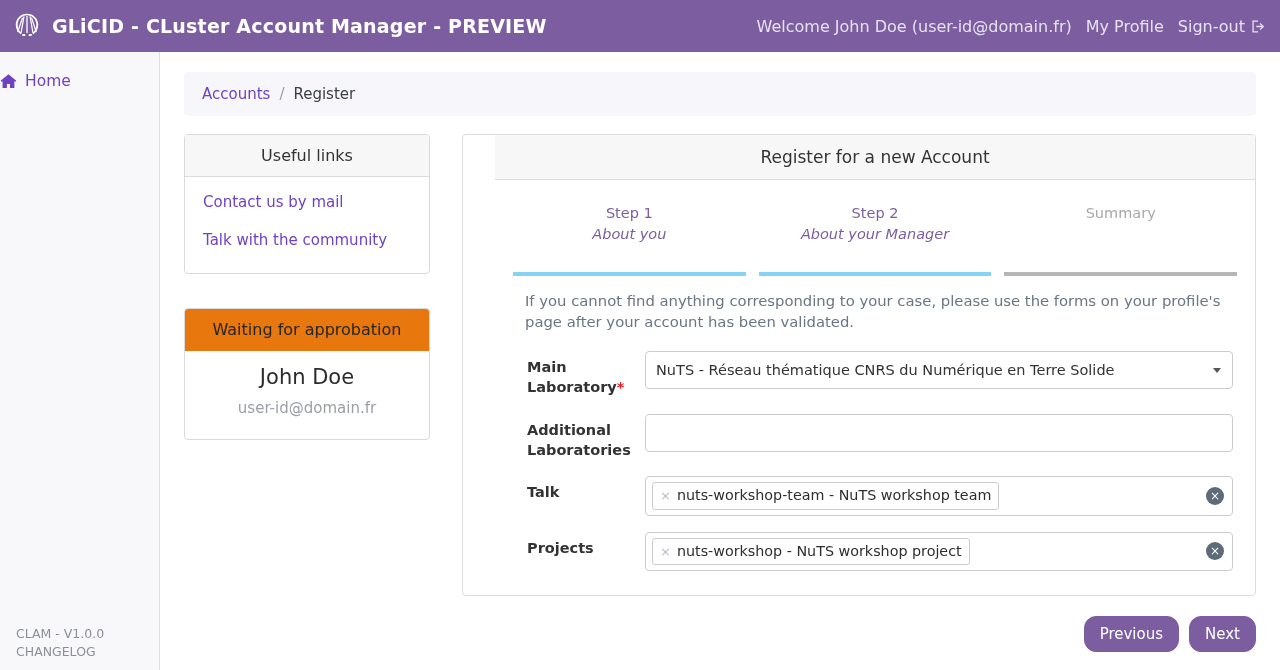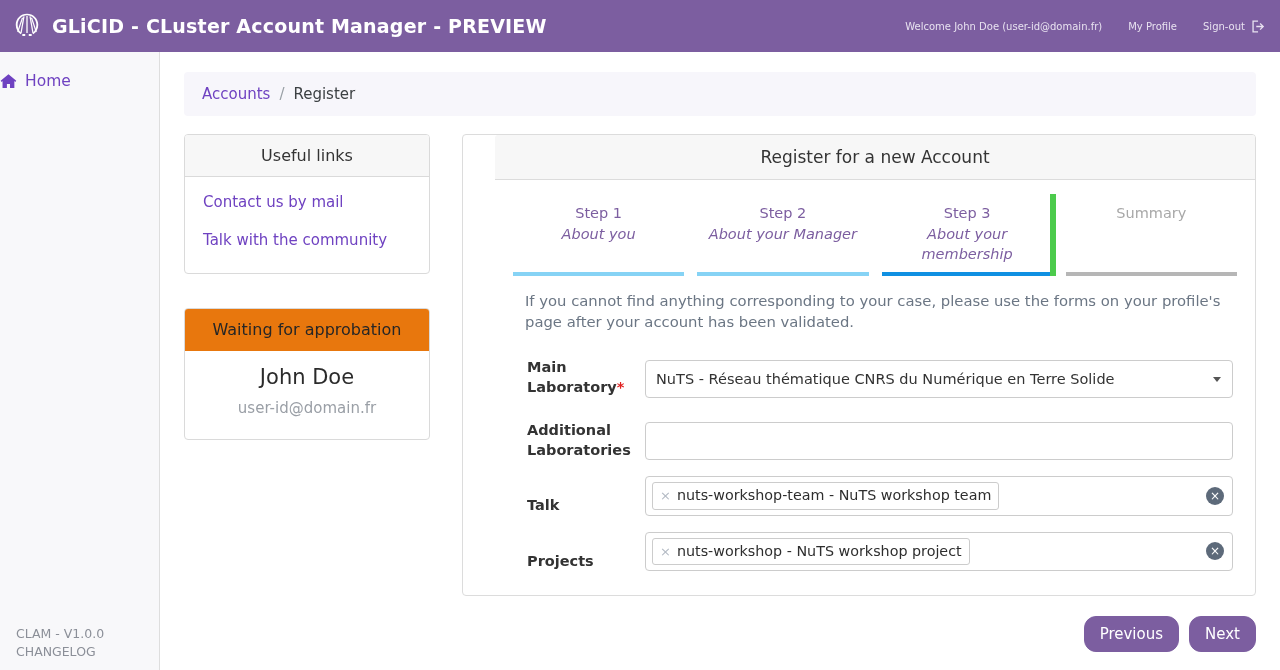--- a/index.html
+++ b/index.html
@@ -31,22 +31,22 @@
     letter-spacing: .2px;
     color: #ffffff;
     text-decoration: none;
     white-space: nowrap;
   }
   .brand-logo { width: 30px; height: 30px; display: block; flex: 0 0 auto; }
   .nav-right {
     margin-left: auto;
     display: flex;
     align-items: center;
-    gap: 26px;
-    font-size: 10px;
+    gap: 14px;
+    font-size: 16px;
     white-space: nowrap;
   }
   .nav-right a, .nav-right span { color: #e8e2f0; text-decoration: none; }
   .signout { display: inline-flex; align-items: center; gap: 6px; }
   .signout-icon { width: 15px; height: 15px; display: block; }
 
   
   .layout { display: flex; height: 618px; }
   .sidebar {
     width: 160px;
@@ -192,21 +192,21 @@
   .hint {
     margin: 14px 4px 18px 12px;
     color: #6b7684;
     font-size: 14.8px;
     line-height: 1.45;
     max-width: 730px;
   }
 
   
   .frm { padding: 0 4px; }
-  .row { display: flex; align-items: flex-end; margin-bottom: 16px; }
+  .row { display: flex; align-items: flex-start; margin-bottom: 16px; }
   .row:last-child { margin-bottom: 6px; }
   .lbl {
     width: 128px;
     flex: 0 0 128px;
     padding: 6px 10px 0 10px;
     font-weight: bold;
     font-size: 14.5px;
     color: #333333;
     line-height: 1.4;
   }
@@ -401,25 +401,20 @@
               <div class="step done">
                 <span class="step-line1">Step 1</span>
                 <span class="step-line2">About you</span>
                 <span class="bar"></span>
               </div>
               <div class="step done">
                 <span class="step-line1">Step 2</span>
                 <span class="step-line2">About your Manager</span>
                 <span class="bar"></span>
               </div>
-              <div class="step active">
-                <span class="step-line1">Step 3</span>
-                <span class="step-line2">About your membership</span>
-                <span class="bar"></span>
-              </div>
               <div class="step muted">
                 <span class="step-line1">Summary</span>
                 <span class="bar"></span>
               </div>
             </div>
 
             <div class="hint">If you cannot find anything corresponding to your case, please use the forms on your profile's page after your account has been validated.</div>
 
             <div class="frm">
 

